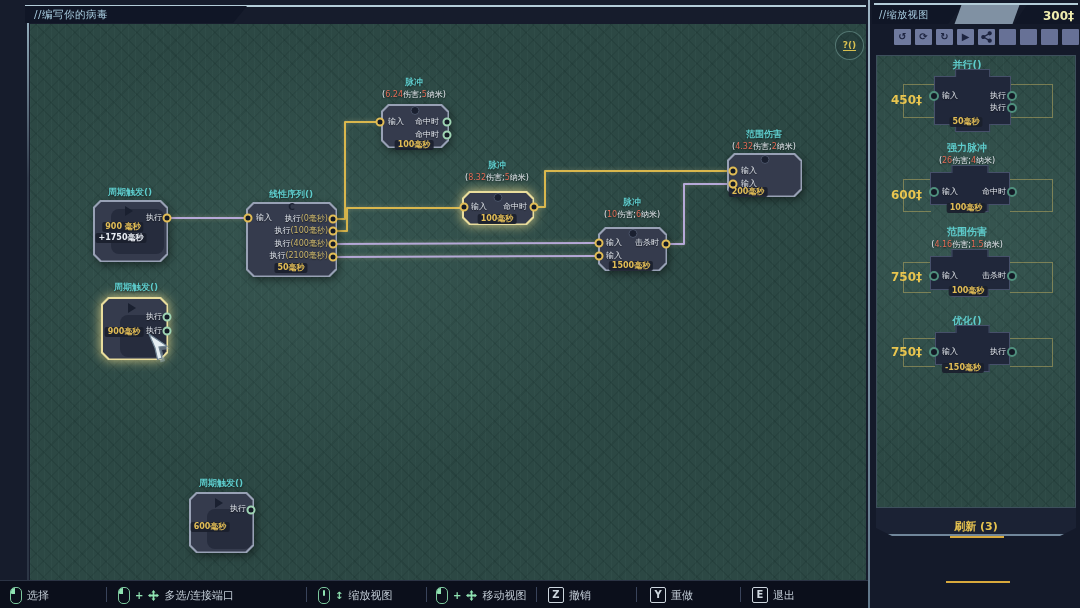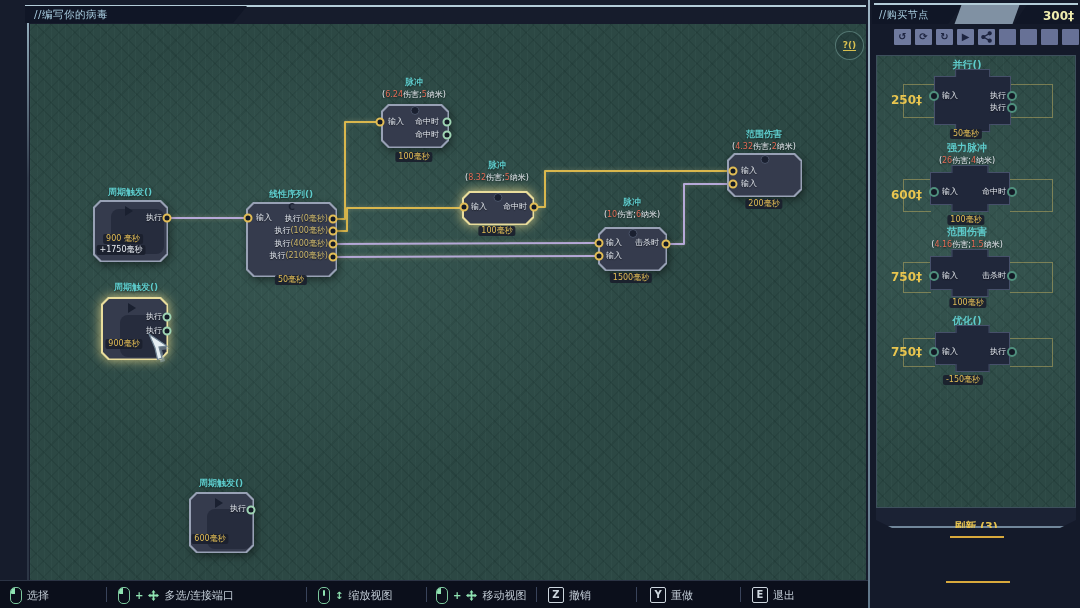--- a/index.html
+++ b/index.html
@@ -25,21 +25,21 @@
   .node.sel .nshape{background:#e9dd9c;}
   .notch{position:absolute;background:#262c3d;border-radius:8px;}
   .gem{position:absolute;left:50%;top:2px;transform:translateX(-50%);width:9px;height:9px;border-radius:50%;background:#1a2030;border:1px solid #4a5368;box-sizing:border-box;}
   .playico{position:absolute;width:0;height:0;border-left:8px solid #1a2030;border-top:5px solid transparent;border-bottom:5px solid transparent;}
   .cico{position:absolute;left:50%;top:1px;transform:translateX(-50%);font-size:9px;font-weight:bold;color:#1a2030;line-height:9px;}
   .node-title{transform:translateX(-50%);font-size:9px;font-weight:bold;color:#5ecccc;white-space:nowrap;text-shadow:0 1px 2px rgba(0,0,0,.6);}
   .node-sub{transform:translateX(-50%);font-size:8px;color:#e8ecf2;white-space:nowrap;text-shadow:0 1px 2px rgba(0,0,0,.6);}
   .rn{color:#e26a55;}
   .plabel{font-size:8px;color:#e2e7ee;white-space:nowrap;text-shadow:0 1px 1px rgba(0,0,0,.55);line-height:10px;}
   .sfx{color:#c9b469;}
-  .badge{transform:translateX(-50%);font-size:8px;font-weight:normal;color:#e2bd55;background:rgba(26,31,45,.92);border-radius:2px;padding:0 3px;line-height:10px;white-space:nowrap;margin-top:12px;}
+  .badge{transform:translateX(-50%);font-size:8px;font-weight:bold;color:#e2bd55;background:rgba(26,31,45,.92);border-radius:2px;padding:0 3px;line-height:10px;white-space:nowrap;}
   .badge.wht{color:#eaeef4;}
   .port{position:absolute;width:9px;height:9px;border-radius:50%;background:#141a26;border:2px solid #e2bd55;box-sizing:border-box;transform:translate(-50%,-50%);}
   .port.mint{border-color:#9fd4b4;}
   .port.shop{border-color:#4f8f7d;width:10px;height:10px;}
   .wy{stroke:#d9b74d;stroke-width:2;}
   .wl{stroke:#b6a9d8;stroke-width:2;}
   .wires g{filter:drop-shadow(0 0 2px rgba(230,220,160,.35));}
   
   .rpanel{background:#141a2a;}
   .stitle{transform:translateX(-50%);font-size:10px;font-weight:bold;color:#5ecccc;white-space:nowrap;}
@@ -178,21 +178,21 @@
 
   <div class="t node" style="left:727px;top:153px;width:75px;height:44px;">
     <div class="nshape"></div>
     <div class="nfill"></div>
     <div class="gem"></div>
   </div>
   <div class="t node-title" style="left:764px;top:128px;">范围伤害</div>
   <div class="t node-sub" style="left:764px;top:141px;"><span>(</span><span class="rn">4.32</span><span>伤害;</span><span class="rn">2</span><span>纳米)</span></div>
   <div class="t plabel" style="left:741px;top:166px;">输入</div>
   <div class="t plabel" style="left:741px;top:179px;">输入</div>
-  <div class="t badge" style="left:764px;top:187px;">200毫秒</div>
+  <div class="t badge" style="left:748px;top:187px;">200毫秒</div>
 
   <i class="port" style="left:167px;top:218px;"></i>
   <i class="port" style="left:248px;top:218px;"></i>
   <i class="port" style="left:333px;top:219px;"></i>
   <i class="port" style="left:333px;top:231px;"></i>
   <i class="port" style="left:333px;top:244px;"></i>
   <i class="port" style="left:333px;top:257px;"></i>
   <i class="port" style="left:380px;top:122px;"></i>
   <i class="port mint" style="left:447px;top:122px;"></i>
   <i class="port mint" style="left:447px;top:135px;"></i>
@@ -210,21 +210,21 @@
   <svg class="t" style="left:146px;top:333px;" width="28" height="32" viewBox="0 0 28 32">
     <path d="M6 4 L24 16 L16 17 L19 28 L14.5 29.5 L12 18 L6 4 Z" fill="#9fb4c0" opacity="0.45"></path>
     <path d="M3 1 L21 13 L13 14 L16 25 L11.5 26.5 L9 15 L3 1 Z" fill="#e4edf2" stroke="#6e8292" stroke-width="1.2"></path>
   </svg>
 
   <div class="t" style="left:868px;top:0;width:2px;height:608px;background:linear-gradient(180deg,#9db4c4,#5f7689);"></div>
 
   <div class="t rpanel" style="left:870px;top:0;width:210px;height:608px;"></div>
   <div class="t topline" style="left:874px;top:3px;width:204px;height:2px;"></div>
   <div class="t tab" style="left:872px;top:5px;width:90px;height:19px;">
-    <span class="tab-text" style="position:absolute;left:7px;top:3px;font-size:10px;">//购买节点</span>
+    <span class="tab-text" style="position:absolute;left:7px;top:3px;font-size:10px;">//缩放视图</span>
   </div>
   <div class="t" style="left:958px;top:5px;width:58px;height:19px;background:#93a7b9;transform:skewX(-20deg);opacity:.85;"></div>
   <div class="t" style="left:1014px;top:5px;width:66px;height:19px;background:#101626;clip-path:polygon(13px 0,100% 0,100% 100%,0 100%);text-align:right;">
     <span style="color:#efecae;font-weight:bold;font-size:12px;line-height:19px;padding-right:6px;"><span>300</span><span>‡</span></span>
   </div>
 
   <div class="t iconbox" style="left:894px;top:29px;">
       <span>↺</span>
     </div>
   <div class="t iconbox" style="left:915px;top:29px;">
@@ -250,21 +250,21 @@
   <div class="t iconbox empty" style="left:1020px;top:29px;"></div>
   <div class="t iconbox empty" style="left:1041px;top:29px;"></div>
   <div class="t iconbox empty" style="left:1062px;top:29px;"></div>
 
   <div class="t teal" style="left:876px;top:55px;width:200px;height:453px;border:1px solid #3d4f5c;box-sizing:border-box;"></div>
 
   <div class="t stitle" style="left:967px;top:58px;">并行()</div>
   <div class="t brk l" style="left:903px;top:84px;width:32px;height:34px;"></div>
   <div class="t brk r" style="left:1011px;top:84px;width:42px;height:34px;"></div>
   <div class="snode t" style="left:934px;top:76px;width:77px;height:49px;"></div>
-  <div class="t price" style="left:884px;top:93px;">250‡</div>
+  <div class="t price" style="left:884px;top:93px;">450‡</div>
   <div class="t plabel" style="left:942px;top:91px;">输入</div>
   <div class="t plabel" style="right:74px;top:91px;">执行</div>
   <div class="t plabel" style="right:74px;top:103px;">执行</div>
   <div class="t badge" style="left:966px;top:117px;">50毫秒</div>
   <i class="port shop" style="left:934px;top:96px;"></i>
   <i class="port shop" style="left:1012px;top:96px;"></i>
   <i class="port shop" style="left:1012px;top:108px;"></i>
 
   <div class="t stitle" style="left:967px;top:141px;">强力脉冲</div>
   <div class="t node-sub" style="left:967px;top:155px;"><span>(</span><span class="rn">26</span><span>伤害;</span><span class="rn">4</span><span>纳米)</span></div>
@@ -294,21 +294,21 @@
   <div class="t brk l" style="left:903px;top:338px;width:32px;height:29px;"></div>
   <div class="t brk r" style="left:1010px;top:338px;width:43px;height:29px;"></div>
   <div class="snode t" style="left:935px;top:332px;width:75px;height:33px;"></div>
   <div class="t price" style="left:884px;top:345px;">750‡</div>
   <div class="t plabel" style="left:942px;top:347px;">输入</div>
   <div class="t plabel" style="right:74px;top:347px;">执行</div>
   <div class="t badge" style="left:963px;top:363px;">-150毫秒</div>
   <i class="port shop" style="left:934px;top:352px;"></i>
   <i class="port shop" style="left:1012px;top:352px;"></i>
 
-  <div class="t band" style="left:876px;top:508px;width:200px;height:20px;">
+  <div class="t band" style="left:876px;top:508px;width:200px;height:28px;">
     <div class="gtext" style="position:absolute;left:0;top:11px;width:100%;text-align:center;font-size:11px;">刷新 (3)</div>
   </div>
   <div class="t gold-ul" style="left:950px;top:536px;width:54px;"></div>
 
   <div class="t gold-ul" style="left:946px;top:581px;width:64px;"></div>
 
   <div class="toolbar">
     <div class="tbg" style="left:10px;">
       <span class="mouse l"></span>
       <span class="tb-label">选择</span>

